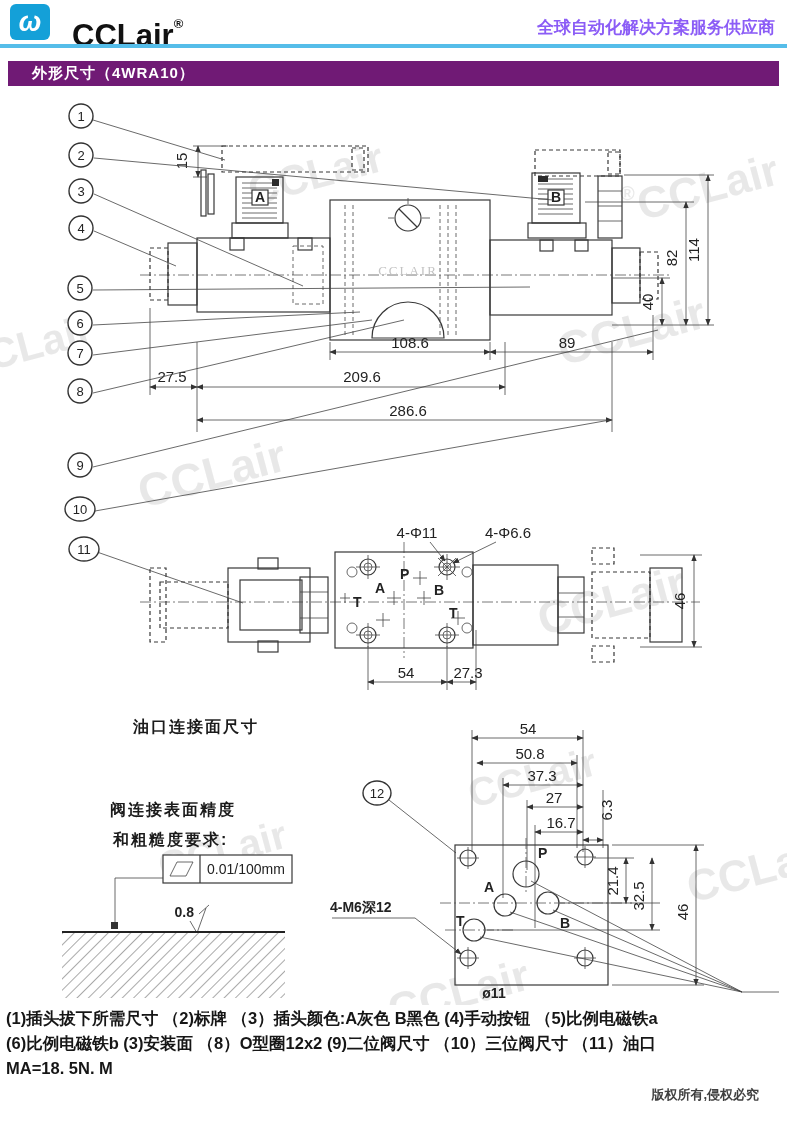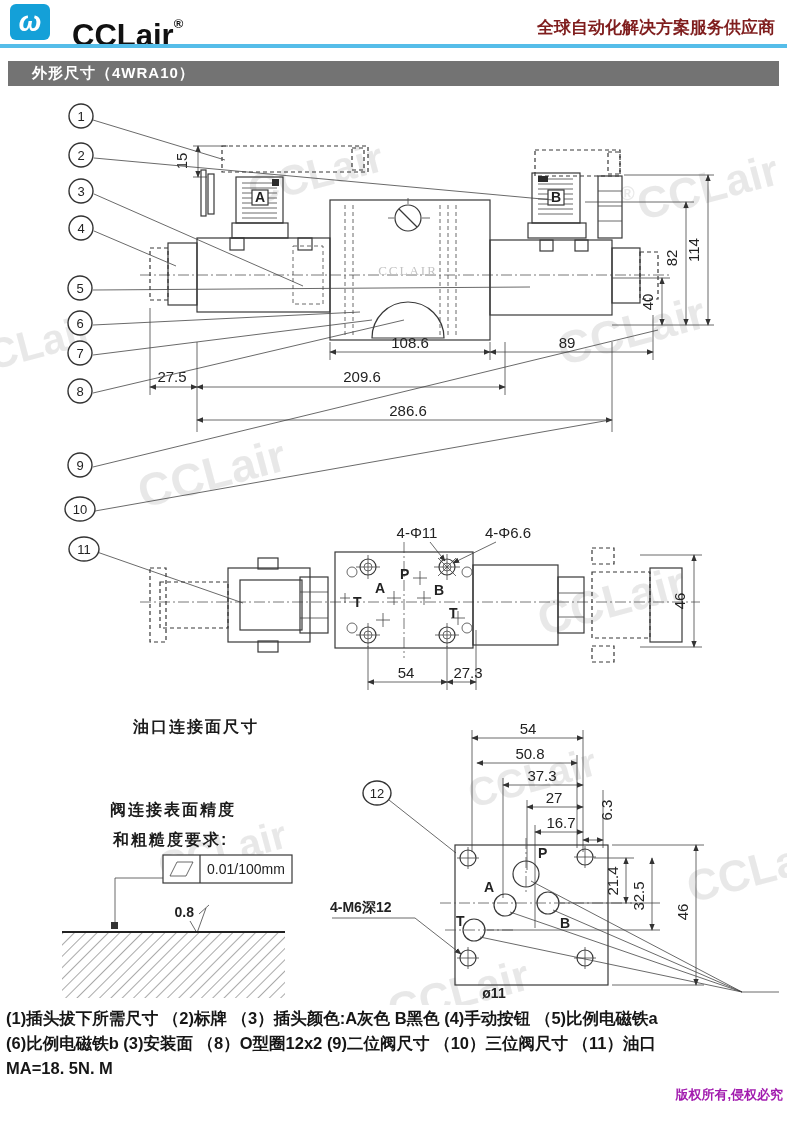--- a/index.html
+++ b/index.html
@@ -6,45 +6,45 @@
   .page{position:relative;width:787px;height:1124px;background:#fff;overflow:hidden;
         font-family:"Liberation Sans",sans-serif;color:#1a1a1a;}
   
   .hdr{position:absolute;top:0;left:0;right:0;height:44px;}
   .logo-wrap{position:absolute;left:10px;top:4px;display:flex;align-items:flex-start;}
   .logo-box{width:40px;height:36px;background:#14a0d8;border-radius:6px;display:flex;
             align-items:center;justify-content:center;color:#fff;font-weight:bold;
             font-size:27px;font-style:italic;line-height:1;}
   .brand{font-size:31px;font-weight:bold;color:#111;letter-spacing:0;margin-left:22px;line-height:40px;}
   .brand sup{font-size:13px;font-weight:bold;vertical-align:18px;}
-  .tagline{position:absolute;right:12px;top:16px;font-size:17px;font-weight:bold;color:#7f1d1d;text-align:center;}
+  .tagline{position:absolute;right:12px;top:16px;font-size:17px;font-weight:bold;color:#8b5cf6;text-align:center;}
   .hdr-line{position:absolute;top:44px;left:0;width:787px;height:4px;background:#55bde9;}
   
-  .secbar{position:absolute;top:61px;left:8px;width:771px;height:25px;background:#737373;
+  .secbar{position:absolute;top:61px;left:8px;width:771px;height:25px;background:#701a75;
           display:flex;align-items:center;}
   .secbar span{color:#fff;font-weight:bold;font-size:15px;padding-left:24px;letter-spacing:1px;}
   
   svg.draw{position:absolute;top:90px;left:0;}
   .ln{fill:none;stroke:#383838;stroke-width:1.2;}
   .lnt{fill:none;stroke:#444;stroke-width:0.8;}
   .dash{stroke-dasharray:4 3;}
   .cl{fill:none;stroke:#555;stroke-width:0.8;stroke-dasharray:11 3 2 3;}
   .fillw{fill:#fff;}
   .dim{font-family:"Liberation Sans",sans-serif;font-size:15px;fill:#222;}
   .dimS{font-family:"Liberation Sans",sans-serif;font-size:14px;fill:#222;}
   .port{font-family:"Liberation Sans",sans-serif;font-size:14px;font-weight:bold;fill:#222;}
   .cn{font-family:"Liberation Sans",sans-serif;font-weight:bold;fill:#1b1b1b;}
   .bal circle,.bal ellipse{fill:#fff;stroke:#333;stroke-width:1.4;}
   .bal text{font-size:13px;fill:#222;text-anchor:middle;}
   .wm{font-family:"Liberation Sans",sans-serif;font-weight:bold;fill:#d7d7d7;opacity:.55;}
   .wmsmall{font-family:"Liberation Serif",serif;font-size:13px;fill:#c3c3c3;letter-spacing:2px;}
   
   .notes{position:absolute;left:6px;top:1006px;width:775px;font-size:16.5px;line-height:1.52;color:#161616;font-weight:bold;}
   .notes p{margin:0;}
-  .copyright{position:absolute;right:4px;top:1086px;font-size:13px;font-weight:bold;color:#a21caf;}
+  .copyright{position:absolute;right:28px;top:1086px;font-size:13px;font-weight:bold;color:#404040;}
 </style>
 </head>
 <body>
 
 <div class="page">
 
   <div class="hdr">
     <div class="logo-wrap">
       <div class="logo-box">ω</div>
       <div class="brand"><span>CCLair</span><sup>®</sup></div>

